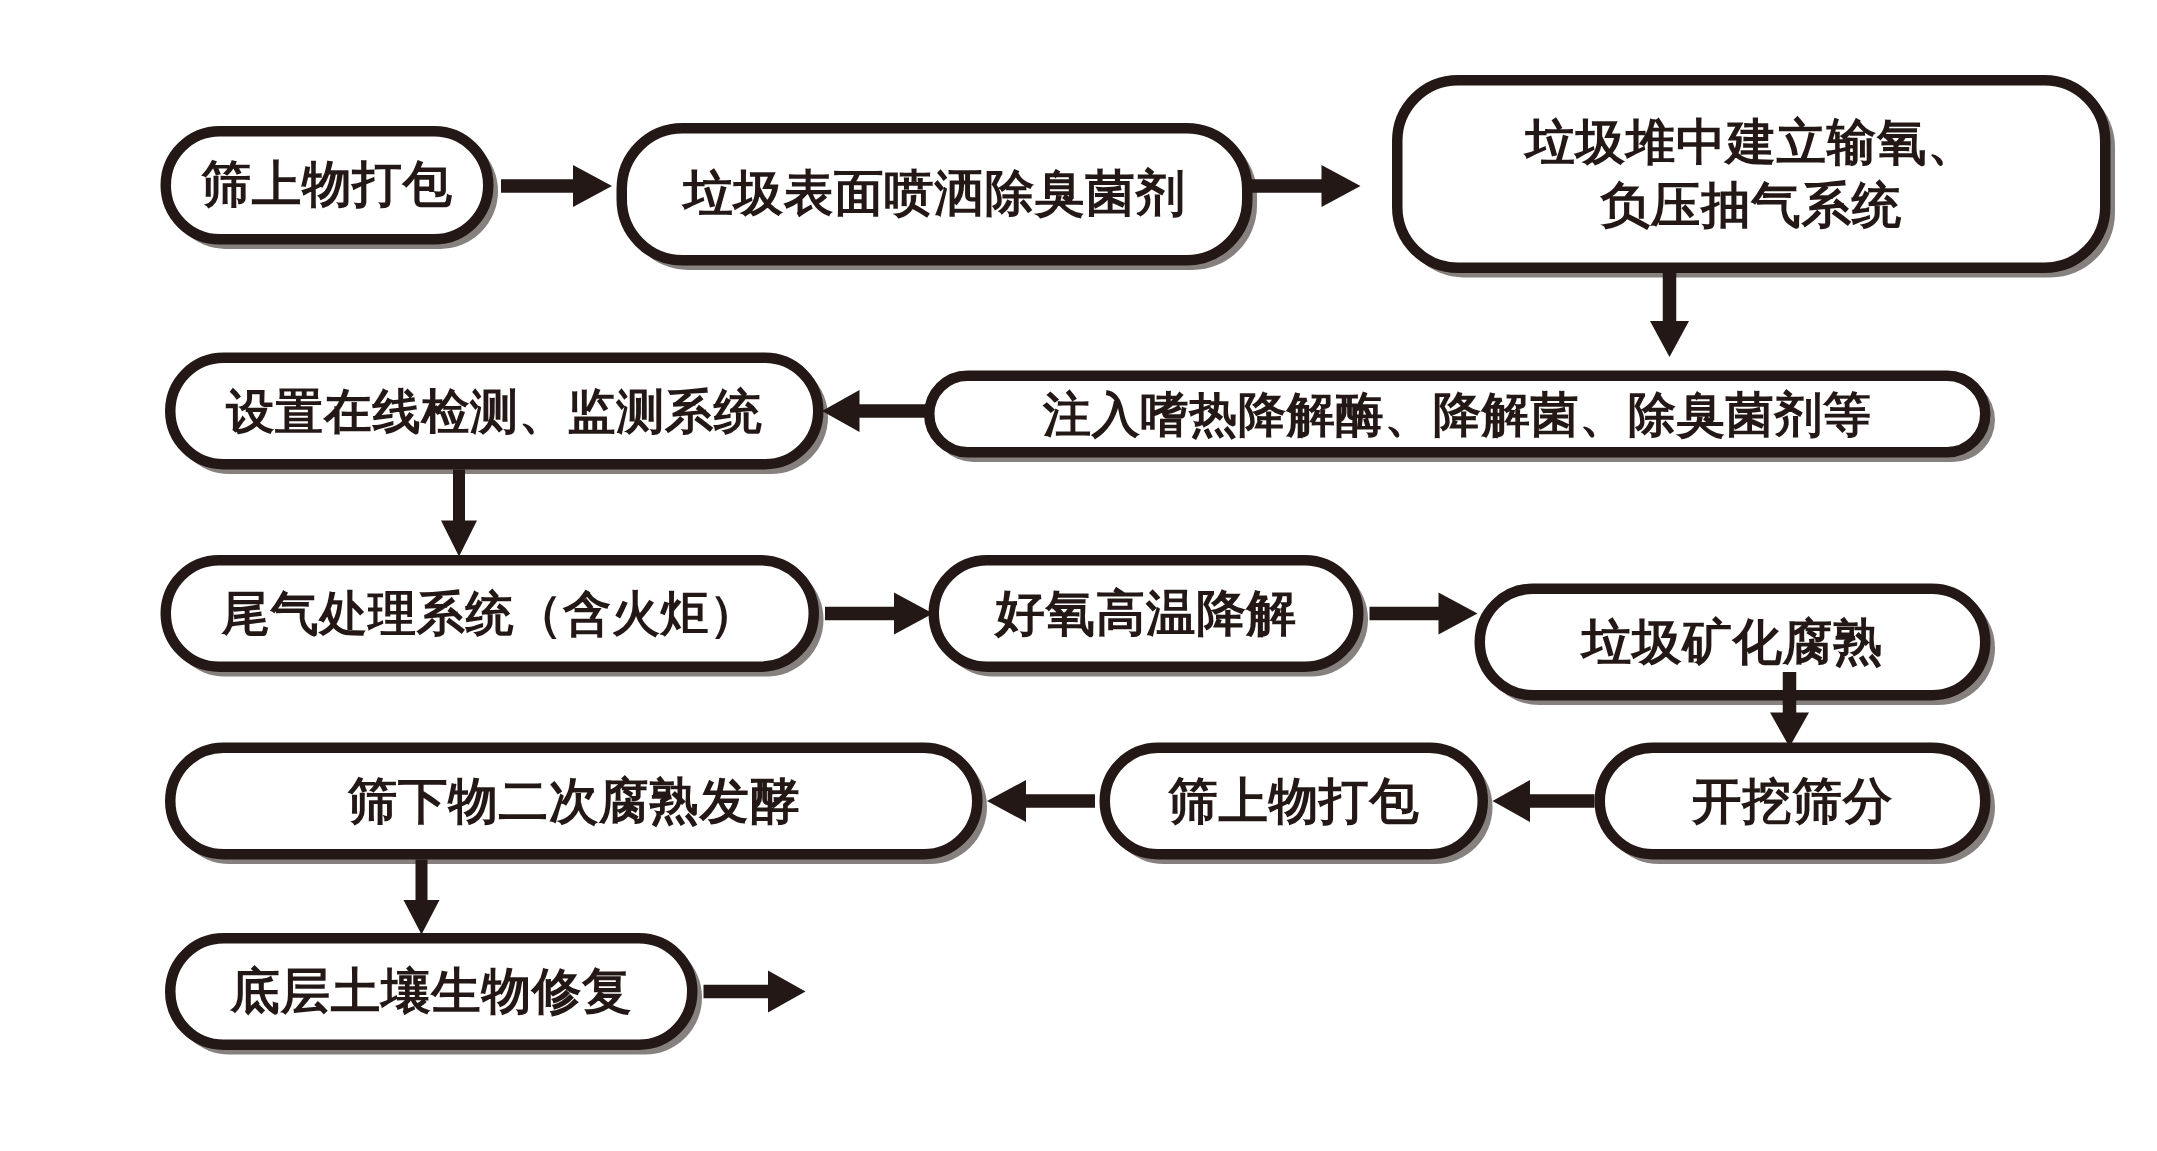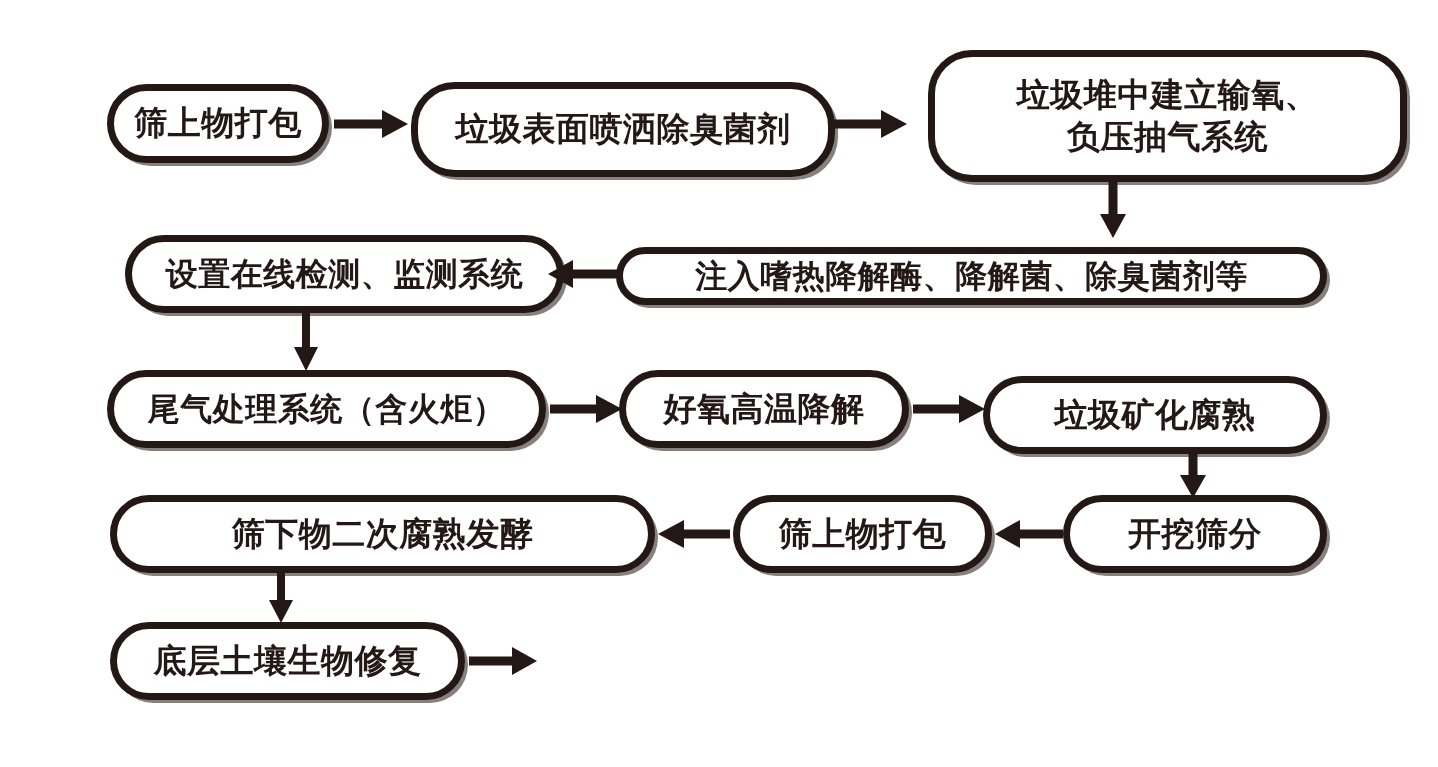--- a/index.html
+++ b/index.html
@@ -66,33 +66,33 @@
 
   <div class="node n-lg" style="left:888px; top:50px; width:479px; height:132px;margin-left:40px;">
     <span class="label">垃圾堆中建立输氧、
 负压抽气系统</span>
   </div>
 
   <div class="node n-md" style="left:616px; top:247px; width:711px; height:58px;">
     <span class="label">注入嗜热降解酶、降解菌、除臭菌剂等</span>
   </div>
 
-  <div class="node n-md" style="left:125px; top:235px; width:439px; height:78px;">
+  <div class="node n-md" style="left:110px; top:235px; width:439px; height:78px;">
     <span class="label">设置在线检测、监测系统</span>
   </div>
 
   <div class="node n-md" style="left:107px; top:370px; width:439px; height:78px;">
     <span class="label">尾气处理系统（含火炬）</span>
   </div>
 
   <div class="node n-lg" style="left:619px; top:370px; width:290px; height:78px;">
     <span class="label">好氧高温降解</span>
   </div>
 
-  <div class="node n-lg" style="left:983px; top:376px; width:344px; height:78px;">
+  <div class="node n-lg" style="left:983px; top:389px; width:344px; height:78px;">
     <span class="label">垃圾矿化腐熟</span>
   </div>
 
   <div class="node n-lg" style="left:733px; top:495px; width:259px; height:78px;">
     <span class="label">筛上物打包</span>
   </div>
 
   <div class="node n-lg" style="left:1063px; top:495px; width:264px; height:78px;">
     <span class="label">开挖筛分</span>
   </div>

